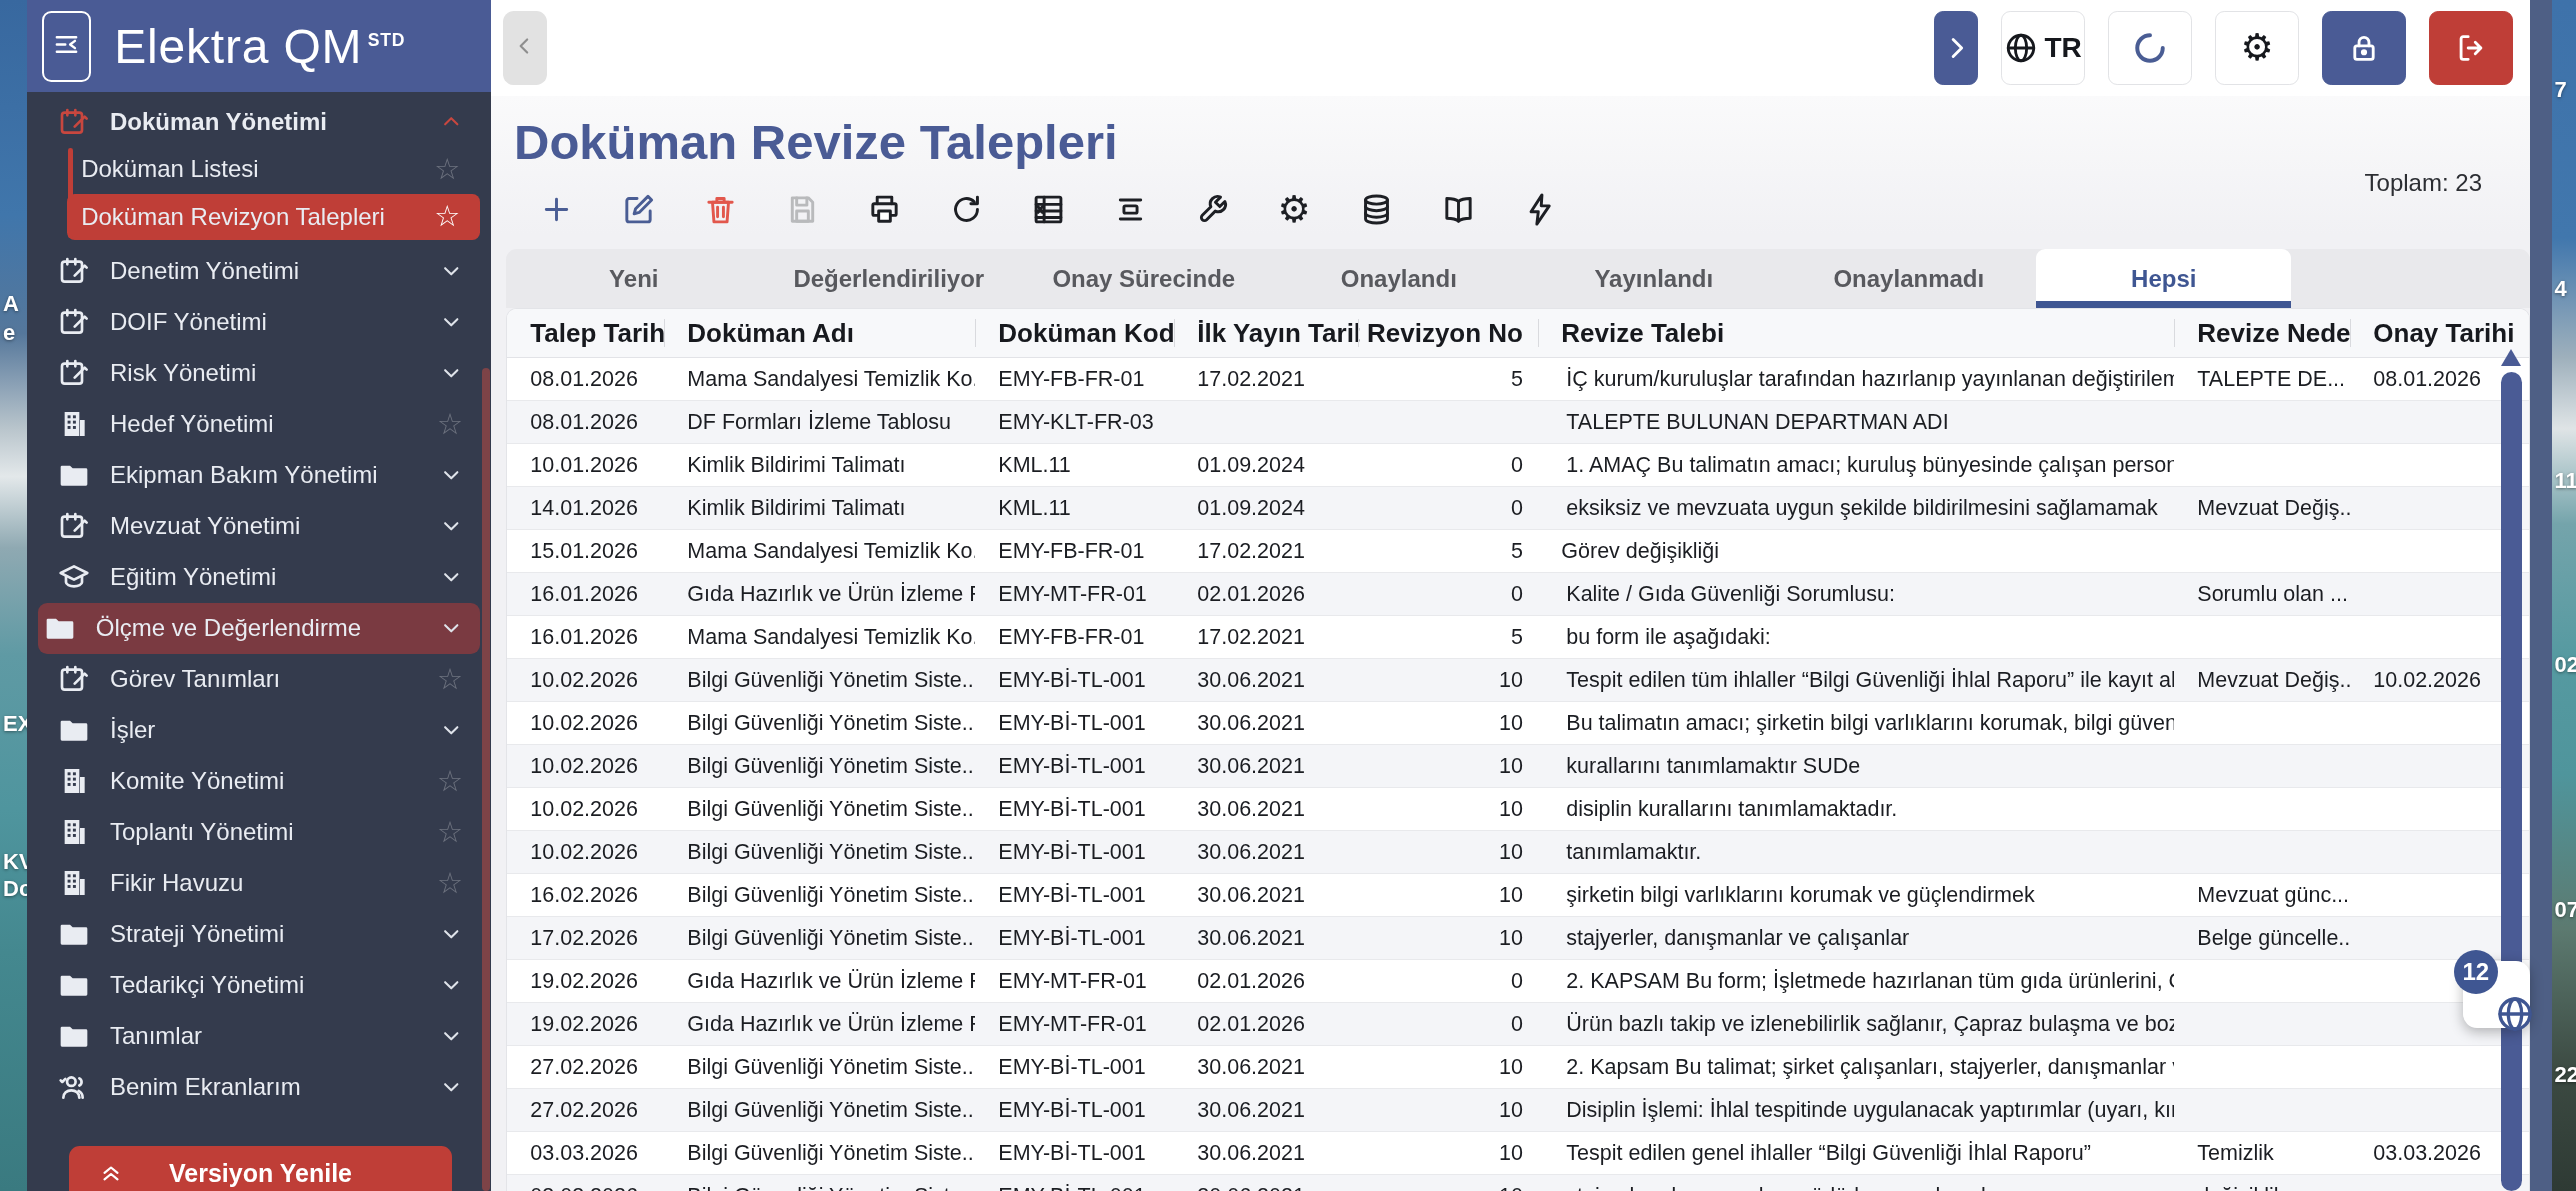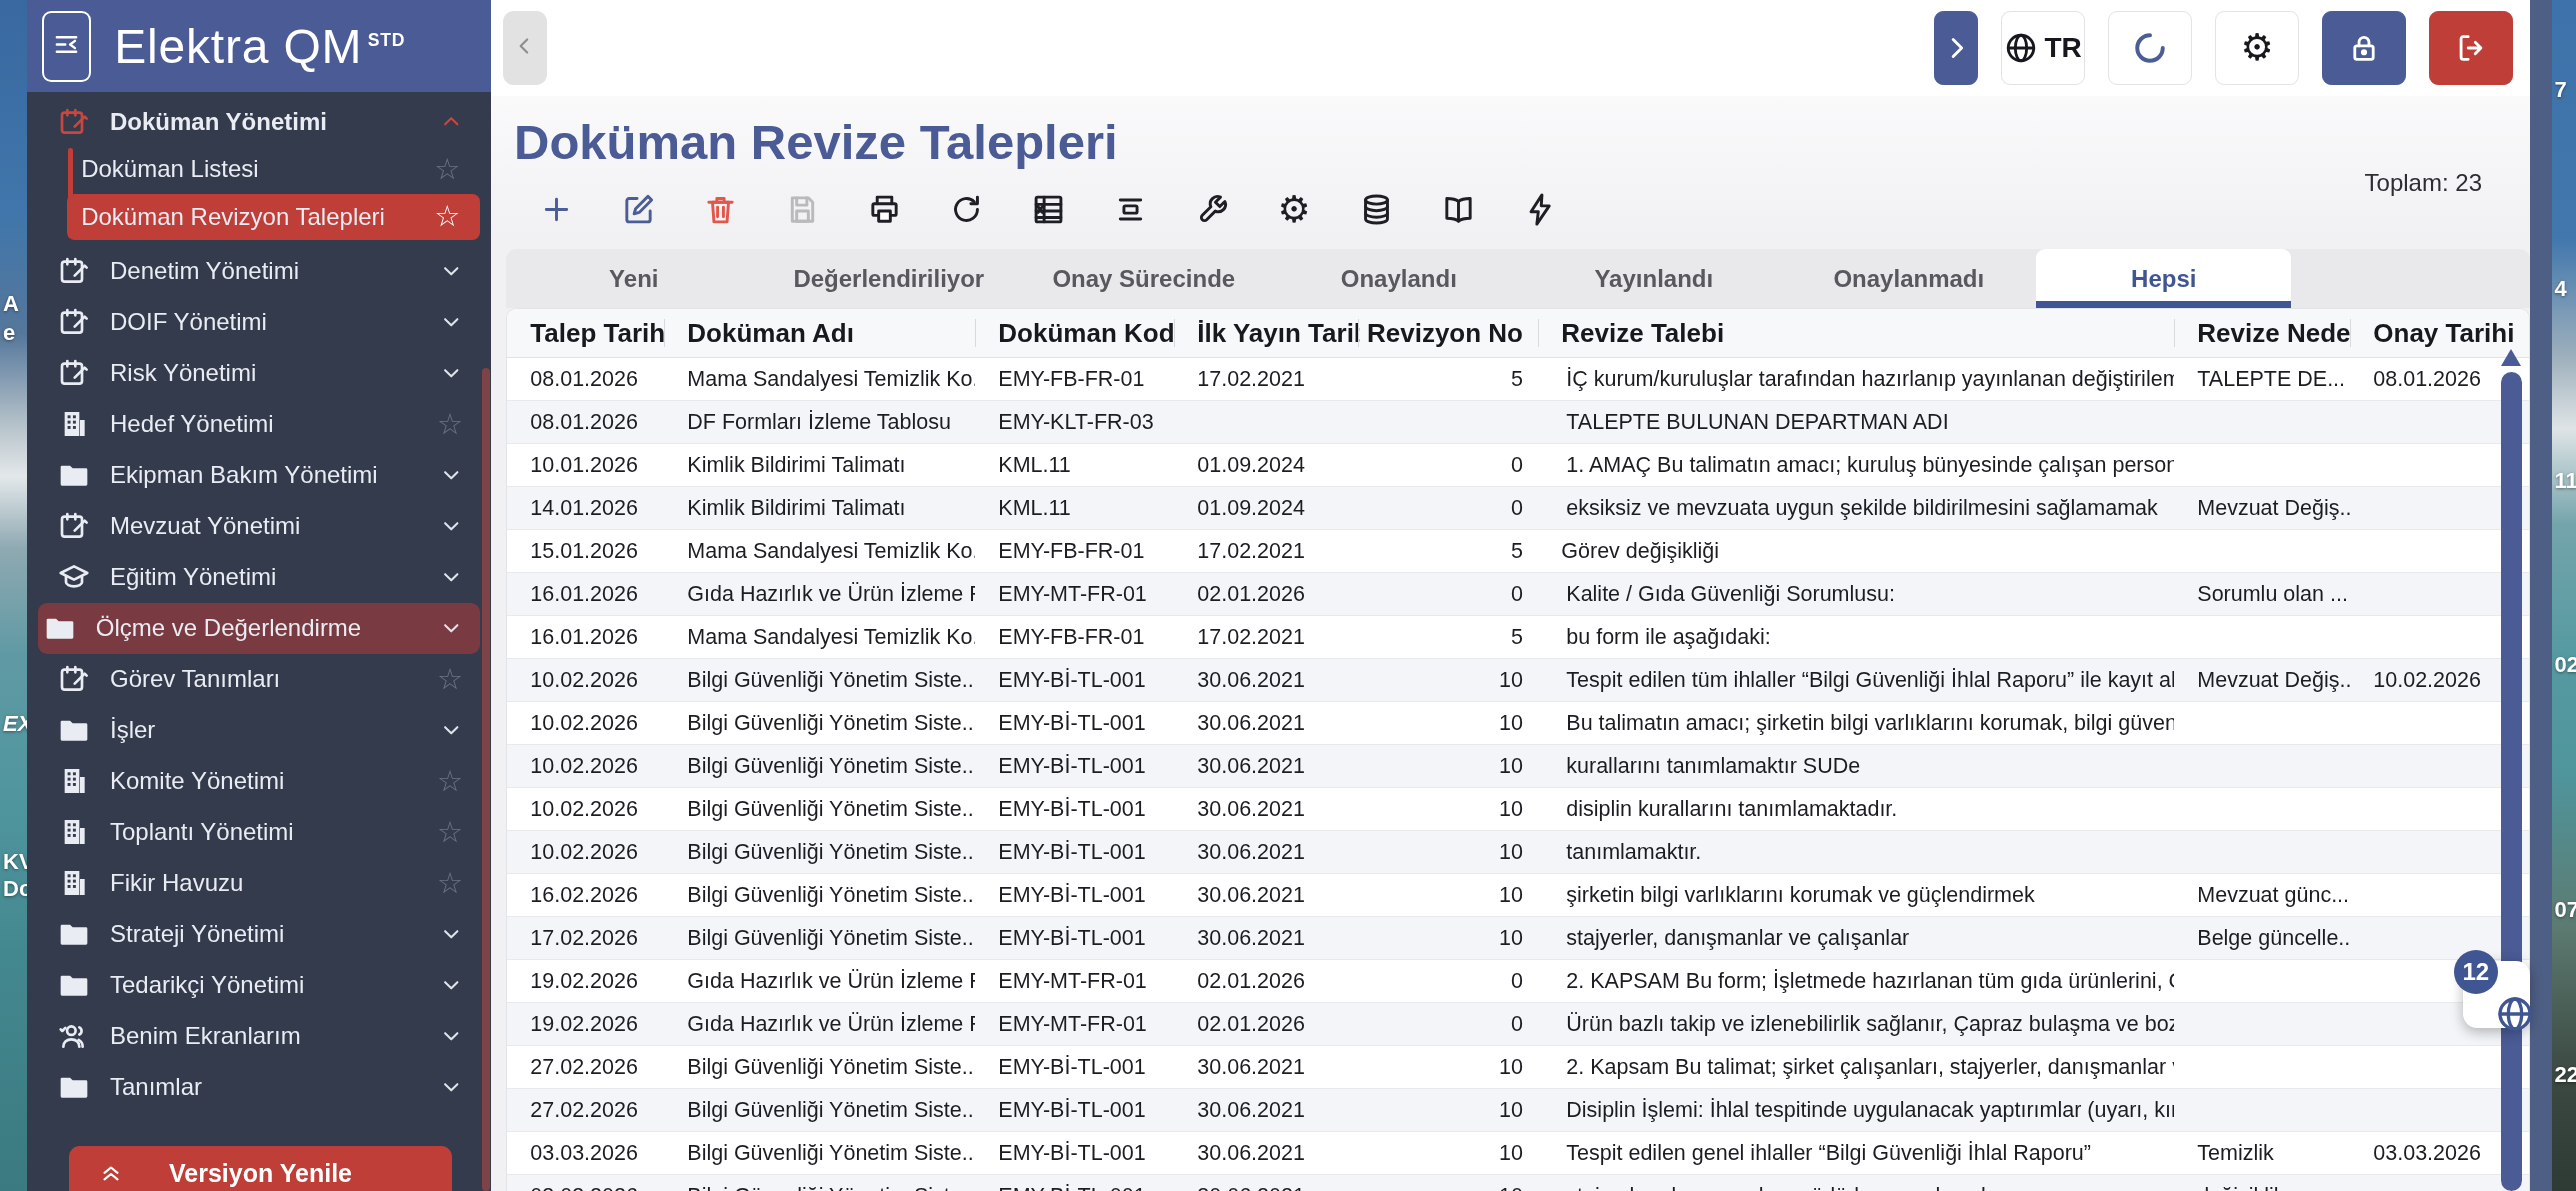--- a/index.html
+++ b/index.html
@@ -88,21 +88,21 @@
   .floating-badge { position:absolute; left:1972px; top:865px; width:67px; height:67px; background:#fff; border-radius:14px; box-shadow:0 3.1px 12.3px rgba(0,0,0,.28); z-index:4; cursor:pointer; }
   .badge-circle { position:absolute; left:-9.2px; top:-10.7px; width:44px; height:44px; border-radius:50%; background:var(--tab-blue,#3f5692); color:#fff; font-size:24px; font-weight:700; display:flex; align-items:center; justify-content:center; }
   .badge-globe { position:absolute; right:-4.6px; bottom:-6.1px; width:40px; height:40px; color:var(--tab-blue,#3f5692); }
 </style>
 </head>
 <body>
 
 <div class="desktop-left" id="desktop-left">
     <div class="frag" style="top: 291px; left: 3.1px;">A</div>
     <div class="frag" style="top: 320px; left: 3.1px;">e</div>
-    <div class="frag" style="top: 711px; left: 3.1px; font-style: italic;">EX</div>
+    <div class="frag" style="top: 711px; left: 3.1px;">EX</div>
     <div class="frag" style="top: 849px; left: 3.1px;">KV</div>
     <div class="frag" style="top: 876px; left: 3.1px;">Do</div>
   </div>
 
 <aside class="sidebar">
   <div class="sidebar-header">
     <button class="hamburger">
       <span id="hamburger-icon"><svg viewBox="0 0 24 24" fill="none" stroke="currentColor" stroke-width="2" stroke-linecap="round" stroke-linejoin="round">
             <path d="M4 6h16M4 12h7M4 18h16"></path>
             <path d="M19 9l-4 3 4 3"></path>
@@ -336,38 +336,38 @@
             <path d="M3 5h6l2 2h10a1 1 0 0 1 1 1v11a1 1 0 0 1-1 1H3a1 1 0 0 1-1-1V6a1 1 0 0 1 1-1z"></path>
           </svg></span>
         <span>Tedarikçi Yönetimi</span>
         <span class="acc">
           <span class="acc-chev"><svg viewBox="0 0 24 24" fill="none" stroke="currentColor" stroke-width="2" stroke-linecap="round" stroke-linejoin="round">
               <path d="M6 9l6 6 6-6"></path>
             </svg></span>
         </span>
       </div>
       <div class="menu-item">
+        <span class="mi-icon"><svg viewBox="0 0 24 24" fill="currentColor">
+            <path d="M3 5h6l2 2h10a1 1 0 0 1 1 1v11a1 1 0 0 1-1 1H3a1 1 0 0 1-1-1V6a1 1 0 0 1 1-1z"></path>
+          </svg></span>
+        <span>Tanımlar</span>
+        <span class="acc">
+          <span class="acc-chev"><svg viewBox="0 0 24 24" fill="none" stroke="currentColor" stroke-width="2" stroke-linecap="round" stroke-linejoin="round">
+              <path d="M6 9l6 6 6-6"></path>
+            </svg></span>
+        </span>
+      </div>
+      <div class="menu-item">
         <span class="mi-icon"><svg viewBox="0 0 24 24" fill="none" stroke="currentColor" stroke-width="2" stroke-linecap="round" stroke-linejoin="round">
             <circle cx="10" cy="8" r="3.2"></circle>
             <path d="M4 20c0-3.3 2.7-5.5 6-5.5s6 2.2 6 5.5"></path>
             <path d="M16 5.5a3 3 0 0 1 0 5.4M18.5 20c0-2.4-1.2-4.2-3-5.1"></path>
             <path d="M2 7l1.2 1.2L5.5 5.9"></path>
           </svg></span>
         <span>Benim Ekranlarım</span>
-        <span class="acc">
-          <span class="acc-chev"><svg viewBox="0 0 24 24" fill="none" stroke="currentColor" stroke-width="2" stroke-linecap="round" stroke-linejoin="round">
-              <path d="M6 9l6 6 6-6"></path>
-            </svg></span>
-        </span>
-      </div>
-      <div class="menu-item">
-        <span class="mi-icon"><svg viewBox="0 0 24 24" fill="currentColor">
-            <path d="M3 5h6l2 2h10a1 1 0 0 1 1 1v11a1 1 0 0 1-1 1H3a1 1 0 0 1-1-1V6a1 1 0 0 1 1-1z"></path>
-          </svg></span>
-        <span>Tanımlar</span>
         <span class="acc">
           <span class="acc-chev"><svg viewBox="0 0 24 24" fill="none" stroke="currentColor" stroke-width="2" stroke-linecap="round" stroke-linejoin="round">
               <path d="M6 9l6 6 6-6"></path>
             </svg></span>
         </span>
       </div>
     </nav>
   <button class="version-btn">
     <span class="vb-icon" id="version-icon"><svg viewBox="0 0 24 24" fill="none" stroke="currentColor" stroke-width="2" stroke-linecap="round" stroke-linejoin="round">
           <path d="M6 17l6-5 6 5M6 11l6-5 6 5"></path>

